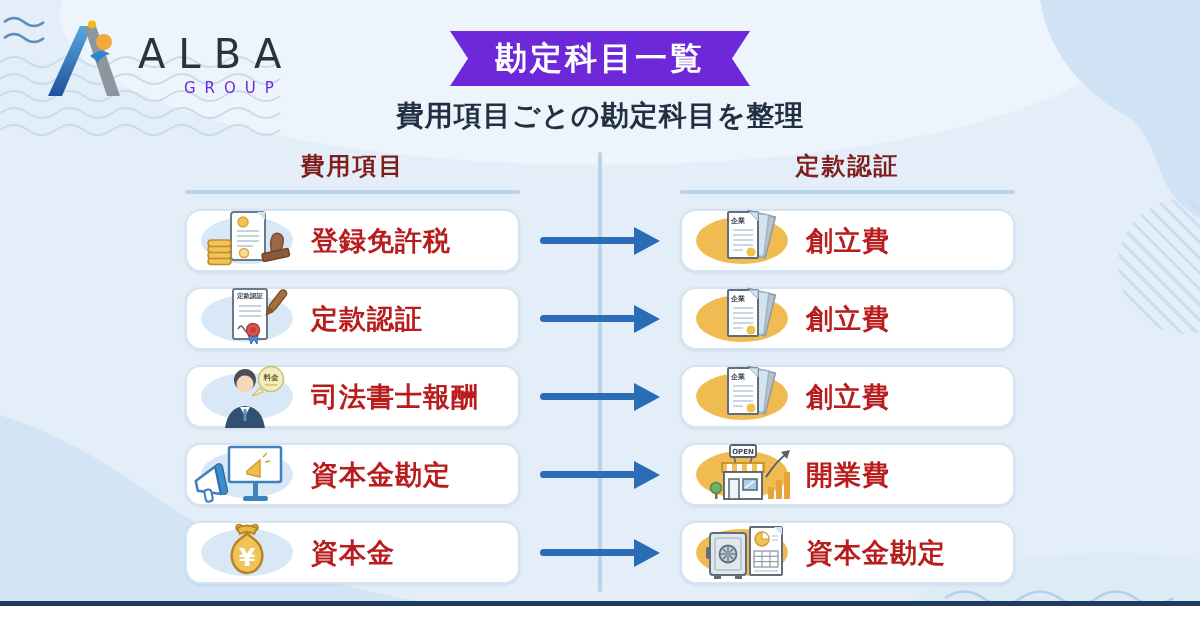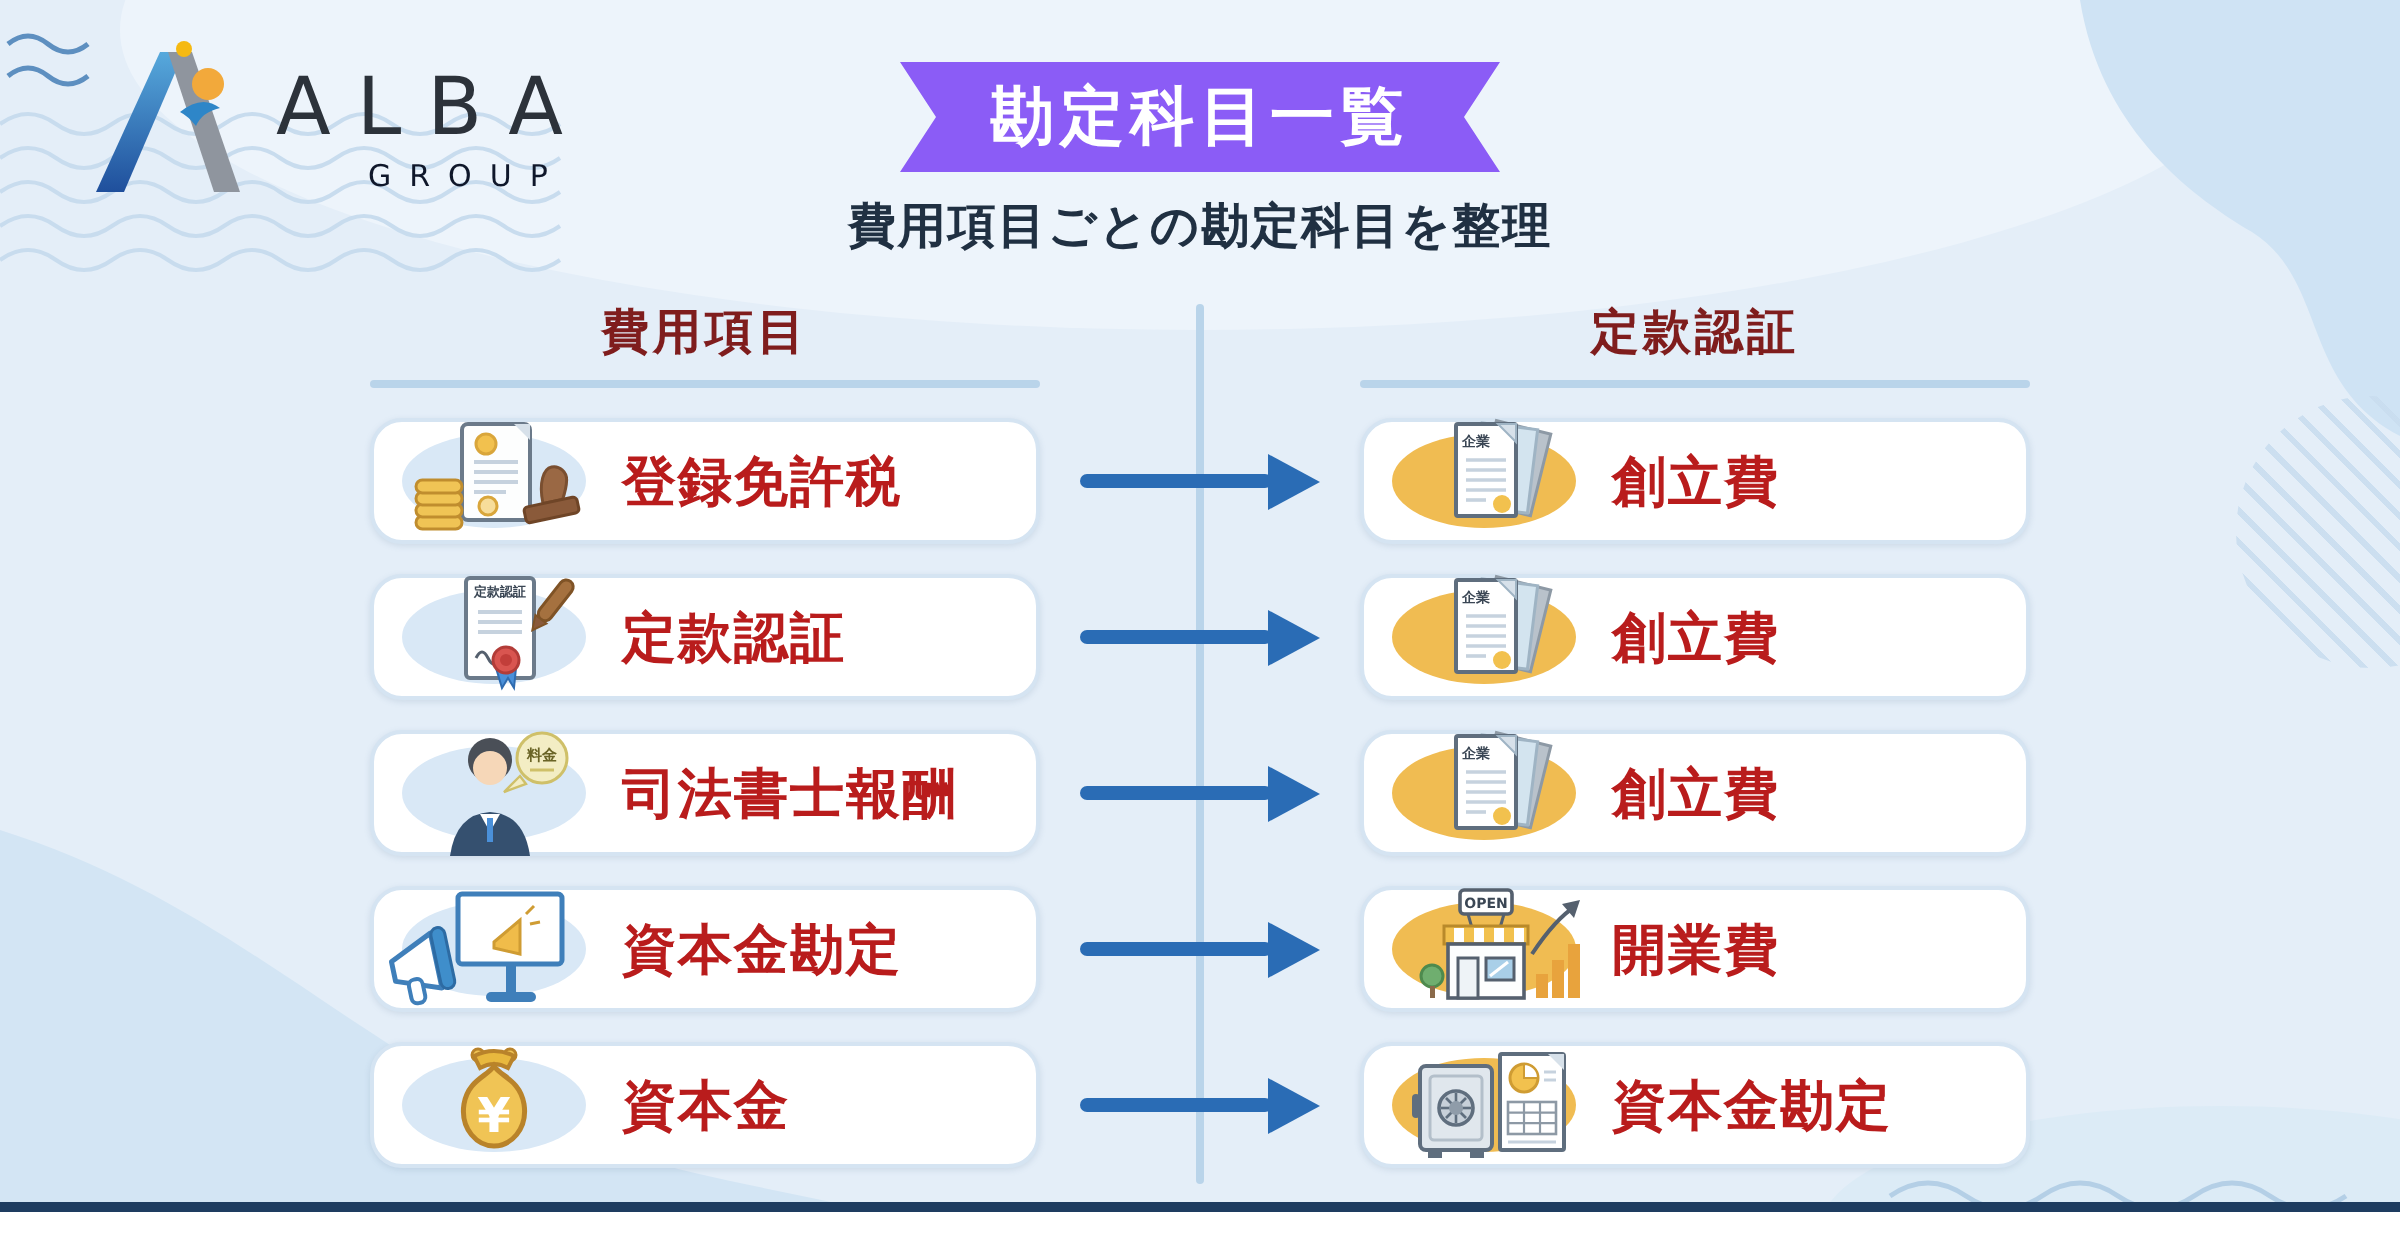--- a/index.html
+++ b/index.html
@@ -16,33 +16,33 @@
     background:repeating-linear-gradient(45deg, #c9ddef 0 3px, rgba(0,0,0,0) 3px 11px);
     opacity:.9;
   }
   .footer-bar { position:absolute; left:0; bottom:0; width:1200px; height:5px; background:#1e3c60; }
 
   
   .logo { position:absolute; left:40px; top:20px; display:flex; align-items:flex-start; }
   .logo-mark { width:84px; height:80px; }
   .brand-text { margin-left:14px; padding-top:14px; }
   .brand-name { display:block; font-size:40px; letter-spacing:13px; color:#2c323a; font-weight:500; line-height:40px; }
-  .brand-sub { display:block; font-size:15px; letter-spacing:9px; color:#0f172a; margin-top:5px; margin-left:46px; }
+  .brand-sub { display:block; font-size:15px; letter-spacing:9px; color:#6d28d9; margin-top:5px; margin-left:46px; }
 
   
   .banner {
     position:absolute; left:450px; top:31px; width:300px; height:55px;
-    background:#8b5cf6; color:#ffffff;
+    background:#6d28d9; color:#ffffff;
     clip-path:polygon(0 0,100% 0,94% 50%,100% 100%,0 100%,6% 50%);
     display:flex; align-items:center; justify-content:center;
     font-size:32px; font-weight:bold; letter-spacing:3px;
   }
   .subtitle {
     position:absolute; left:0; top:97px; width:1200px; text-align:center;
-    font-size:24px; font-weight:bold; color:#203042; letter-spacing:1px;
+    font-size:28px; font-weight:bold; color:#203042; letter-spacing:1px;
   }
 
   
   .table { position:absolute; left:185px; top:150px; width:830px; }
   .col-headers { display:flex; height:36px; }
   .col-header { width:335px; text-align:center; font-size:24px; font-weight:bold; color:#7f1d1d; letter-spacing:2px; }
   .col-gap { width:160px; }
   .underlines { display:flex; margin-top:4px; }
   .underline { width:335px; height:4px; background:#b9d4ea; border-radius:2px; }
   .divider { position:absolute; left:413px; top:2px; width:4px; height:440px; background:#b9d4ea; border-radius:2px; }

